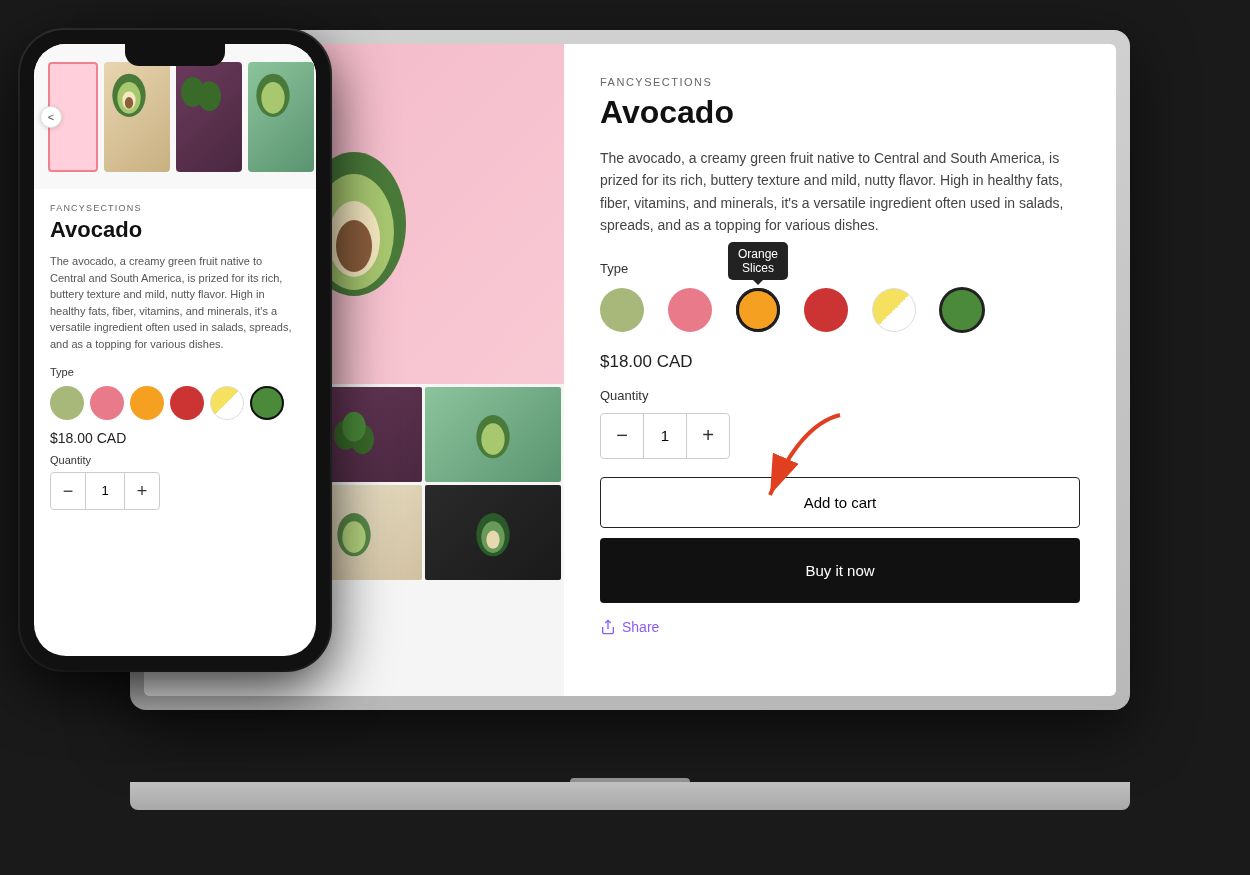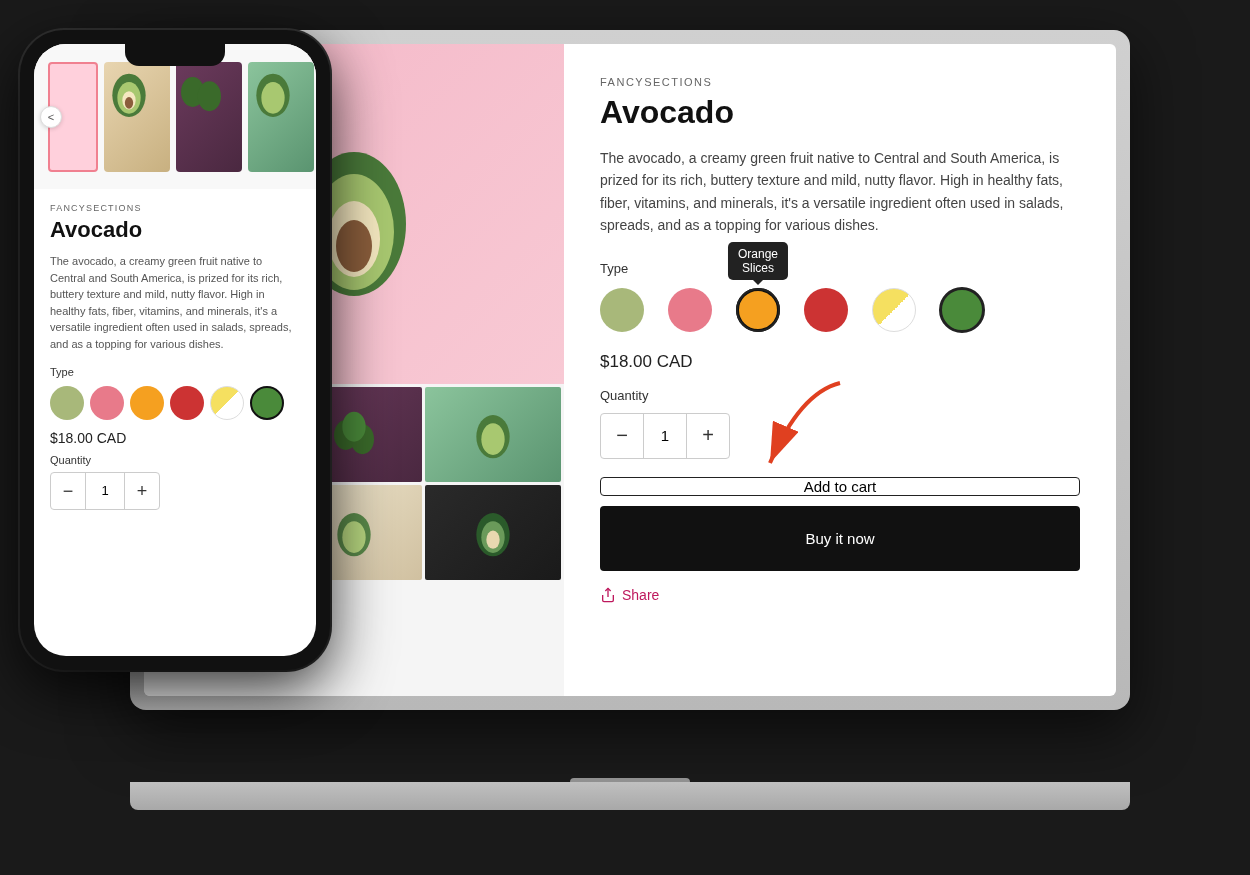--- a/index.html
+++ b/index.html
@@ -224,20 +224,21 @@
       flex: 1;
       text-align: center;
       font-size: 15px;
       border-left: 1px solid #ccc;
       border-right: 1px solid #ccc;
       height: 44px;
       line-height: 44px;
     }
     .btn-add-cart {
       width: 100%;
+      padding: 16px;
       border: 1.5px solid #222;
       background: #fff;
       border-radius: 4px;
       font-size: 15px;
       cursor: pointer;
       margin-bottom: 10px;
       font-weight: 500;
     }
     .btn-buy-now {
       width: 100%;
@@ -249,21 +250,21 @@
       font-size: 15px;
       cursor: pointer;
       margin-bottom: 16px;
       font-weight: 500;
     }
     .share-btn {
       display: flex;
       align-items: center;
       gap: 6px;
       font-size: 14px;
-      color: #be185d;
+      color: #8b5cf6;
       background: none;
       border: none;
       cursor: pointer;
       padding: 0;
     }
 
     
     .phone {
       position: absolute;
       left: 20px;

